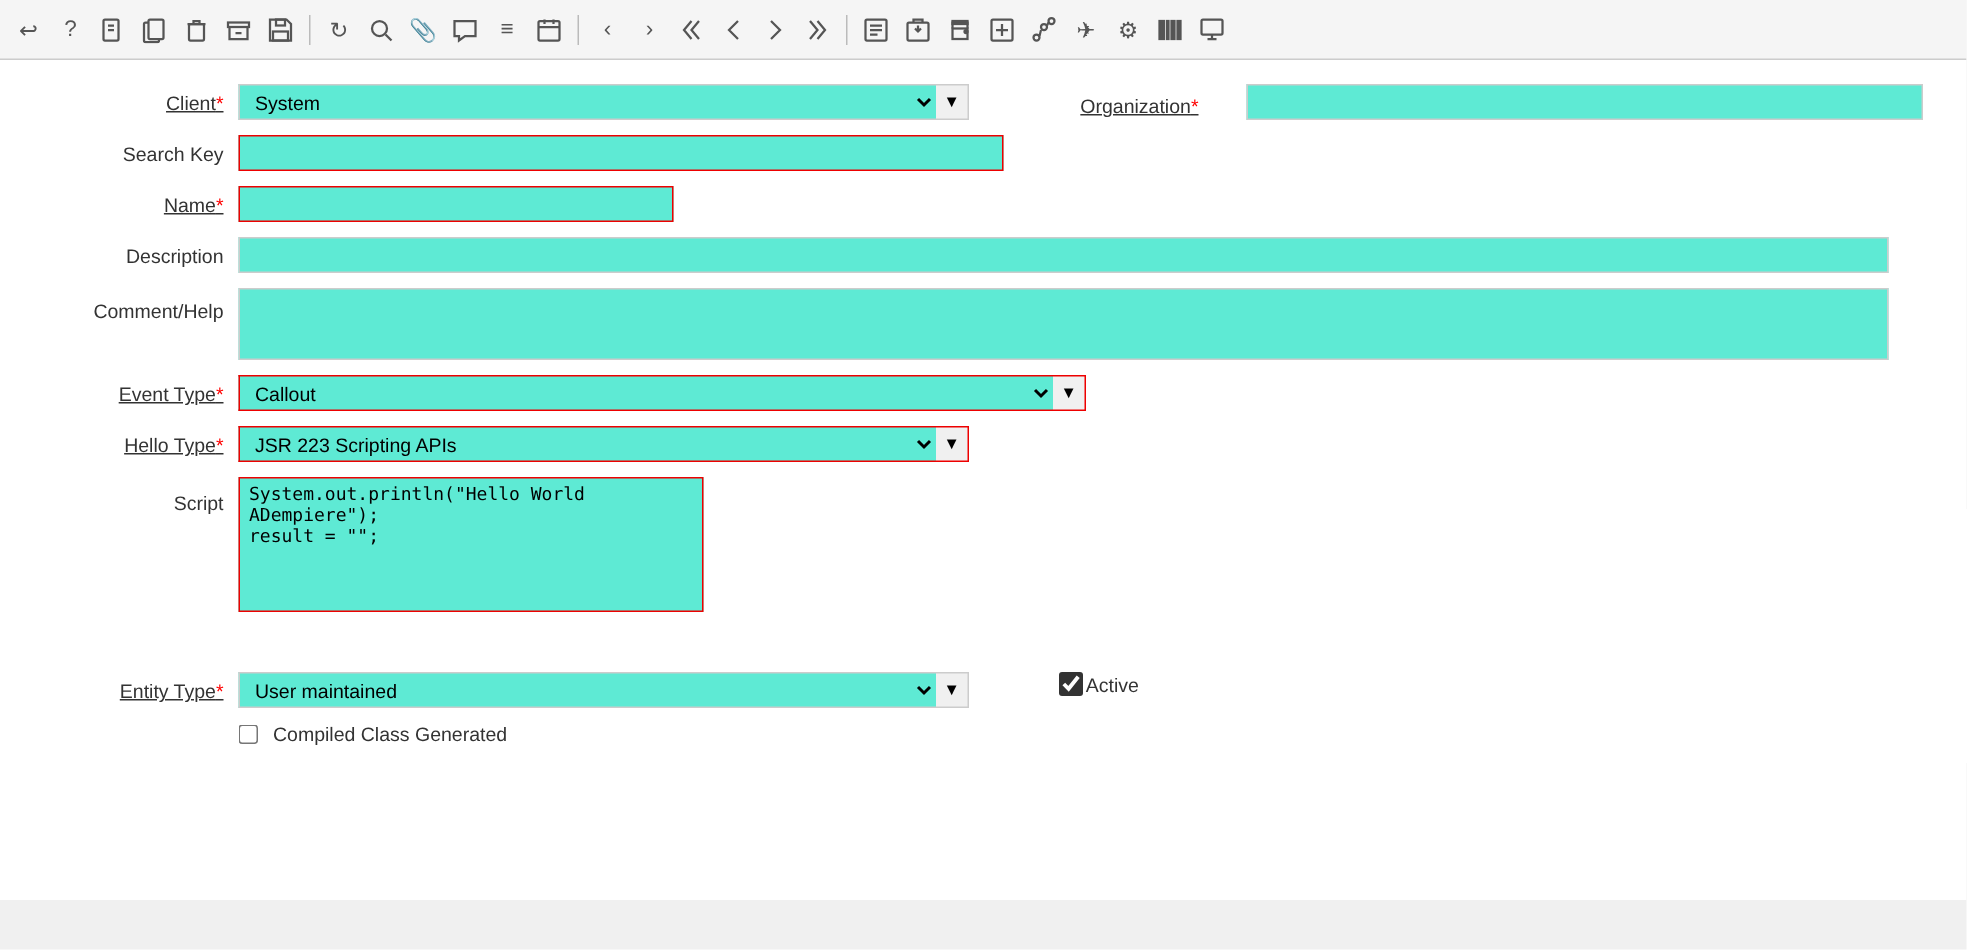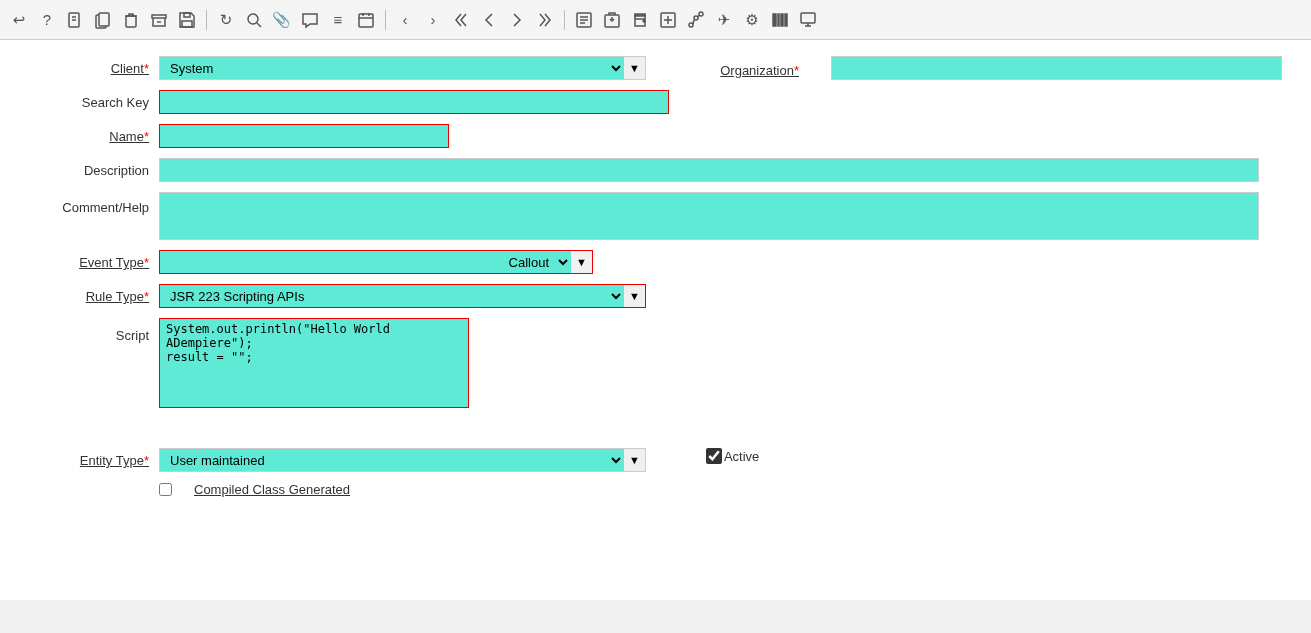--- a/index.html
+++ b/index.html
@@ -308,28 +308,28 @@
       <span>Comment/Help</span>
     </label>
     <textarea class="form-control" style="width: 100%; max-width: 1100px; height: 48px;"></textarea>
   </div>
 
   <div class="form-row" style="margin-top:6px;">
     <label class="form-label required">
       <span>Event Type</span><span class="star">*</span>
     </label>
     <div class="select-wrapper">
-      <select class="form-control input-red-border" style="width:412px; border-right:none;text-align:right;"><option>Callout</option></select>
+      <select class="form-control input-red-border" style="width:543px; border-right:none;"><option>Callout</option></select>
       <button class="dropdown-btn" style="border:1px solid #e00; border-left:none;">▼</button>
     </div>
   </div>
 
   <div class="form-row">
     <label class="form-label required">
-      <span>Rule Type</span><span class="star">*</span>
+      <span>Hello Type</span><span class="star">*</span>
     </label>
     <div class="select-wrapper">
       <select class="form-control input-red-border" style="width:465px; border-right:none;"><option>JSR 223 Scripting APIs</option></select>
       <button class="dropdown-btn" style="border:1px solid #e00; border-left:none;">▼</button>
     </div>
   </div>
 
   <div class="form-row">
     <label class="form-label" style="padding-top:10px;">
       <span>Script</span>
@@ -350,19 +350,19 @@
       <select class="form-control" style="width:465px; border-right:none;"><option>User maintained</option></select>
       <button class="dropdown-btn">▼</button>
     </div>
     <div style="display:flex; align-items:flex-end; margin-left:60px; gap:2px;">
       <input type="checkbox" class="active-checkbox" id="activeCheck" checked="" style="">
       <label for="activeCheck">Active</label>
     </div>
   </div>
 
   <div class="form-row" style="margin-left:130px;">
-    <div style="display:flex; align-items:center; gap:22px; margin-left:0;text-decoration:underline;">
+    <div style="display:flex; align-items:center; gap:10px; margin-left:0;">
       <input type="checkbox" id="compiledCheck" style="">
       <label for="compiledCheck">Compiled Class Generated</label>
     </div>
   </div>
 
 </div>
 
 </body></html>

